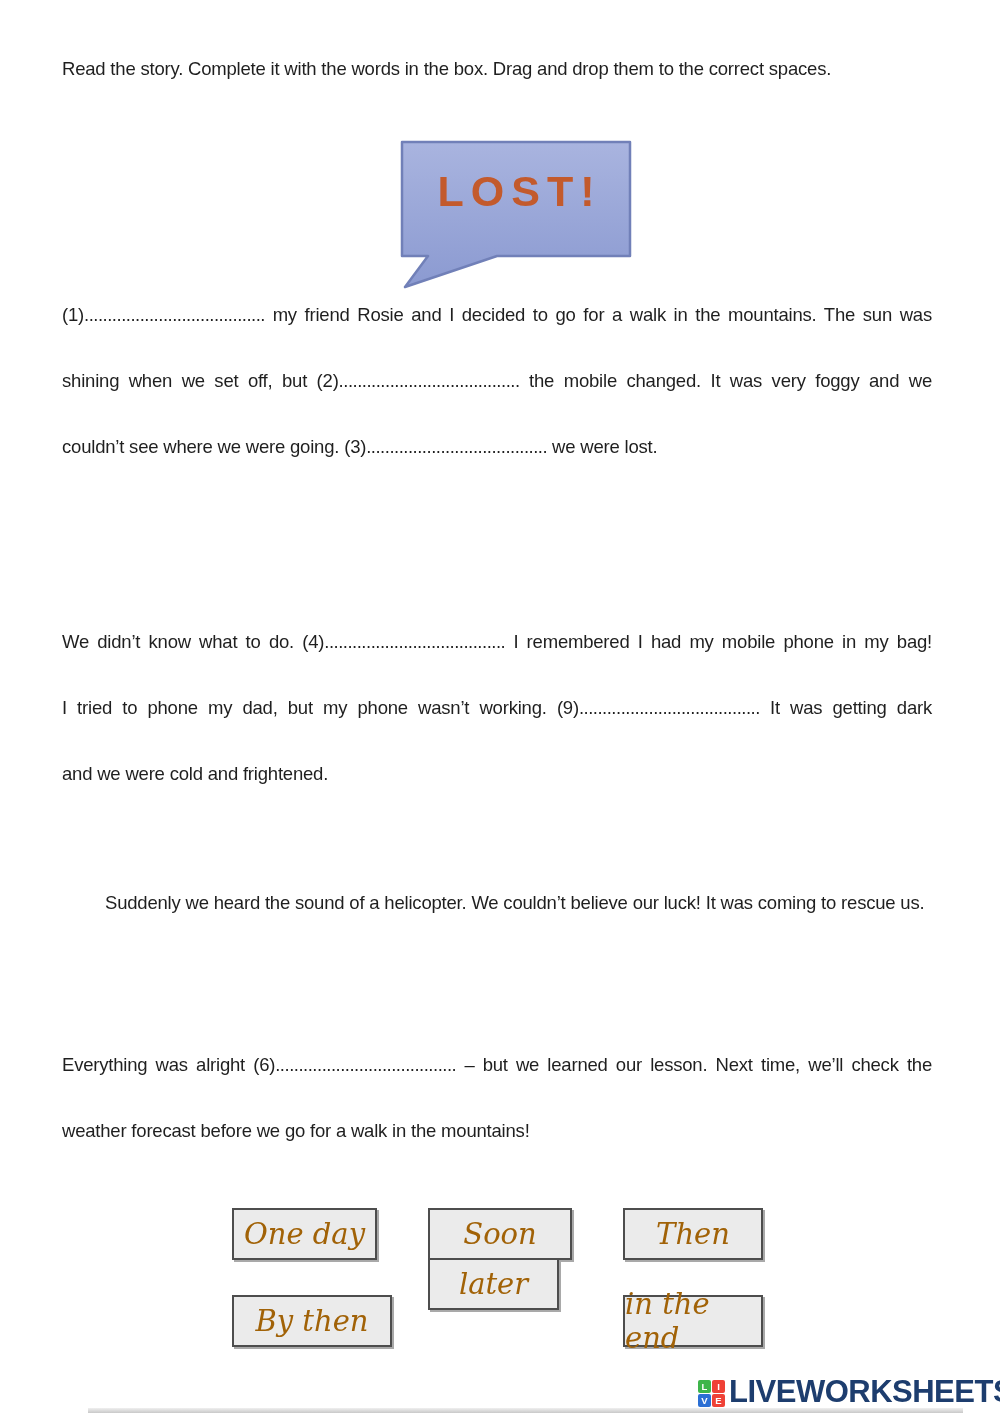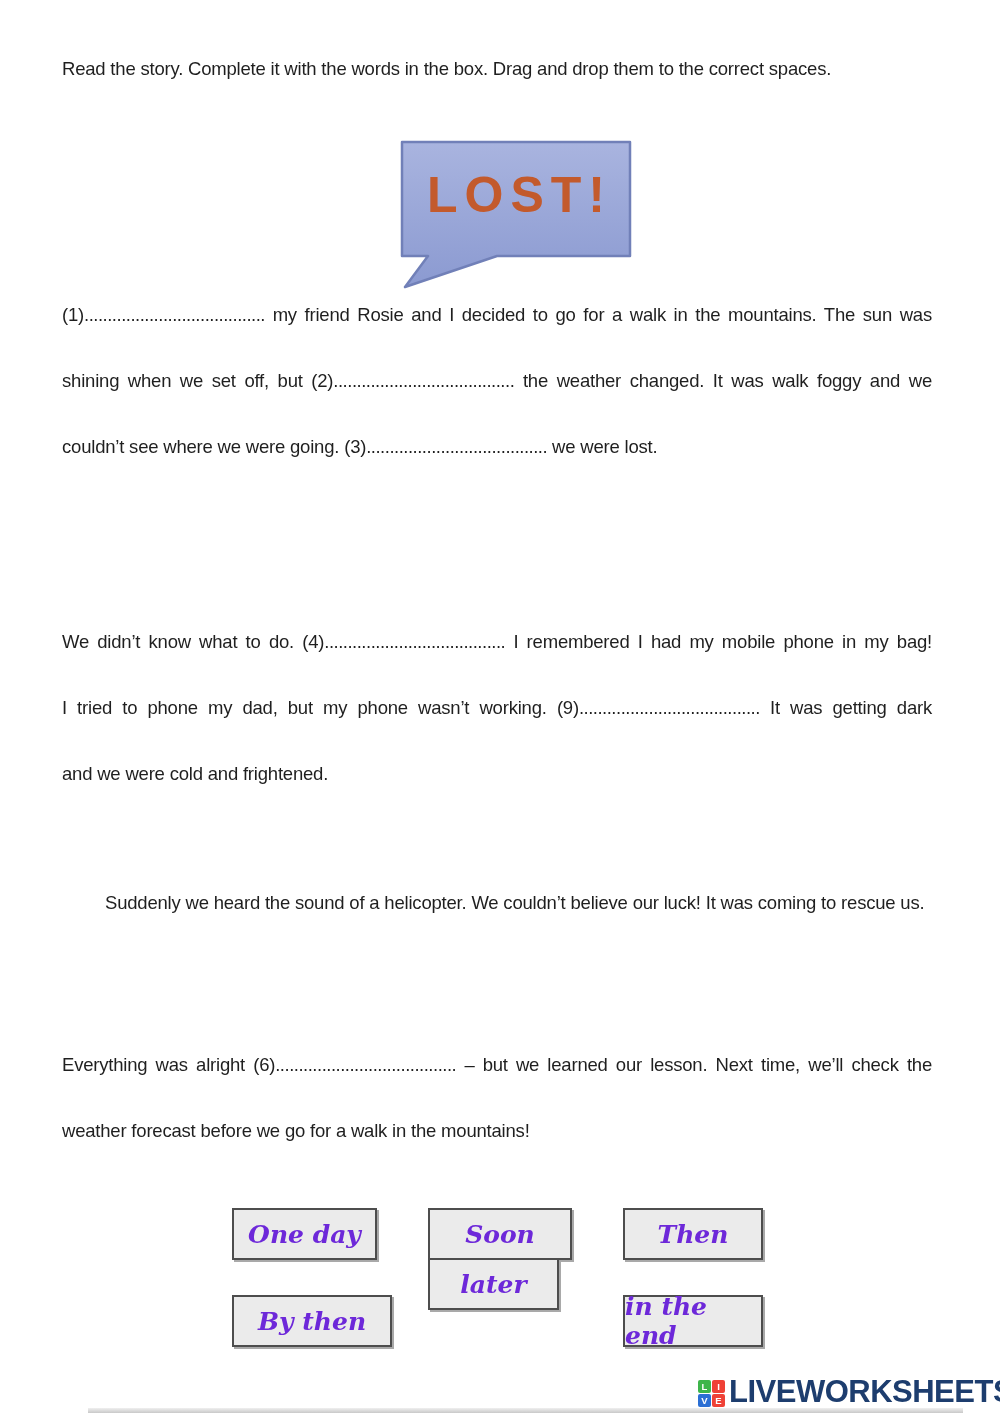--- a/index.html
+++ b/index.html
@@ -23,21 +23,21 @@
   }
   
   .bubble { position: absolute; left: 400px; top: 140px; width: 234px; height: 152px; }
   .bubble svg { position: absolute; left: 0; top: 0; }
   .bubble-text {
     position: absolute;
     left: 2px;
     top: 30px;
     width: 228px;
     text-align: center;
-    font-size: 50px;
+    font-size: 43px;
     line-height: 1;
     font-weight: 800;
     letter-spacing: 7px;
     color: #c35a2c;
     text-indent: 7px;
   }
   
   .para { position: absolute; left: 62px; width: 870px; }
   .line {
     white-space: nowrap;
@@ -56,23 +56,23 @@
     position: absolute;
     height: 52px;
     background: #ebebeb;
     border: 2px solid #4d4d4d;
     box-shadow: 2px 2px 0 #a9a9a9;
     display: flex;
     align-items: center;
     justify-content: center;
     font-family: "DejaVu Serif", serif;
     font-style: italic;
-    font-weight: bold;
-    font-size: 25px;
-    color: #6d28d9;
+    font-weight: normal;
+    font-size: 29px;
+    color: #a16207;
     cursor: grab;
   }
   .wb1 { left: 232px; top: 1208px; width: 145px; }
   .wb2 { left: 428px; top: 1208px; width: 144px; }
   .wb3 { left: 623px; top: 1208px; width: 140px; }
   .wb4 { left: 232px; top: 1295px; width: 160px; }
   .wb5 { left: 428px; top: 1258px; width: 131px; }
   .wb6 { left: 623px; top: 1295px; width: 140px; }
   
   .logo { position: absolute; left: 698px; top: 1374px; display: flex; align-items: center; }
@@ -125,21 +125,21 @@
           <stop offset="1" stop-color="#8b9ad1"></stop>
         </linearGradient>
       </defs>
       <path d="M2,2 H230 V116 H97 L5,147 L28,116 H2 Z" fill="url(#bubbleGrad)" stroke="#7180b8" stroke-width="2.5" stroke-linejoin="round"></path>
     </svg>
     <div class="bubble-text">LOST!</div>
   </div>
 
   <div class="para p1">
     <div class="line jline"><span>(1)</span><span class="dots">.......................................</span><span> my friend Rosie and I decided to go for a walk in the mountains. The sun was</span></div>
-    <div class="line jline"><span>shining when we set off, but (2)</span><span class="dots">.......................................</span><span> the weather changed. It was walk foggy and we</span></div>
+    <div class="line jline"><span>shining when we set off, but (2)</span><span class="dots">.......................................</span><span> the mobile changed. It was very foggy and we</span></div>
     <div class="line"><span>couldn’t see where we were going. (3)</span><span class="dots">.......................................</span><span> we were lost.</span></div>
   </div>
 
   <div class="para p2">
     <div class="line jline"><span>We didn’t know what to do. (4)</span><span class="dots">.......................................</span><span> I remembered I had my mobile phone in my bag!</span></div>
     <div class="line jline"><span>I tried to phone my dad, but my phone wasn’t working. (9)</span><span class="dots">.......................................</span><span> It was getting dark</span></div>
     <div class="line"><span>and we were cold and frightened.</span></div>
   </div>
 
   <div class="para p3">

